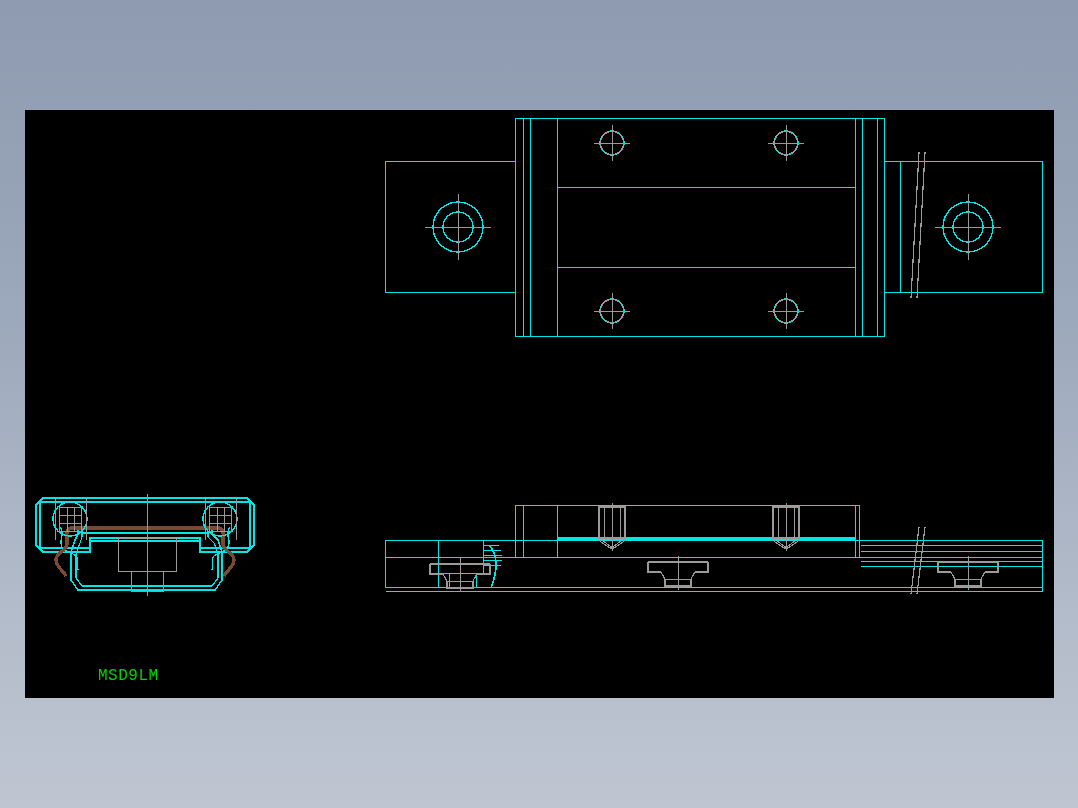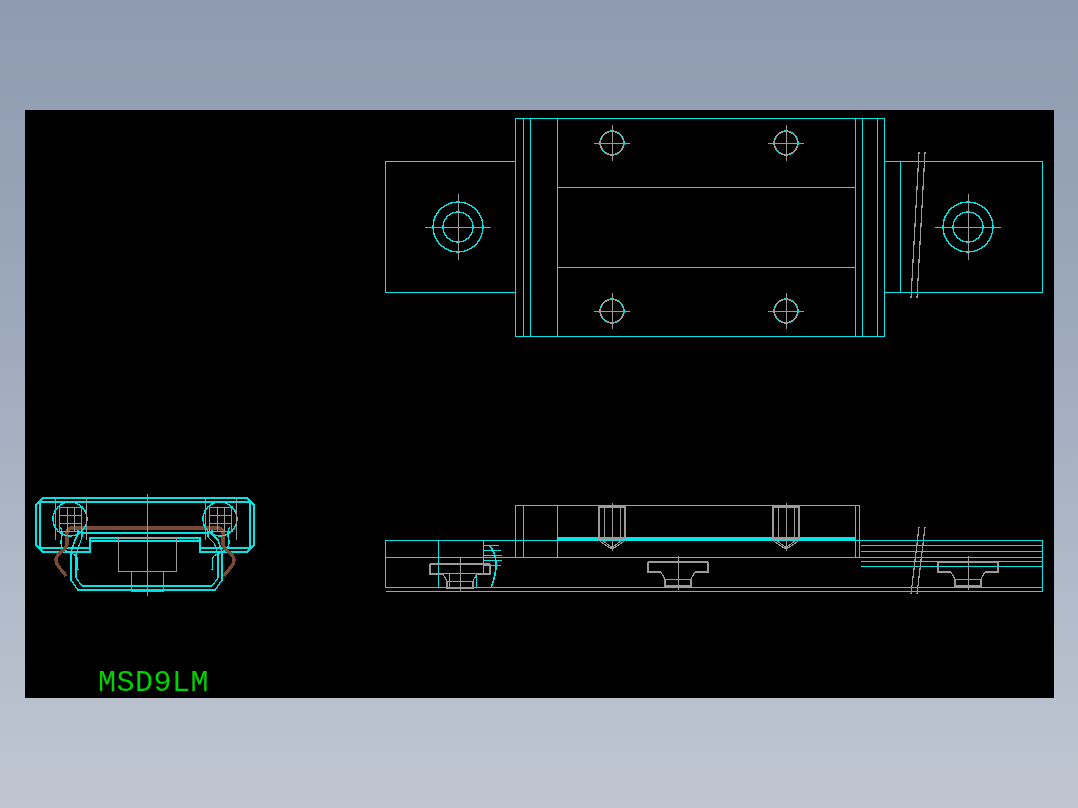--- a/index.html
+++ b/index.html
@@ -31,21 +31,21 @@
     left: 0;
     top: 0;
     display: block;
   }
   #part-label {
     position: absolute;
     left: 98px;
     top: 668px;
     color: #00d400;
     font-family: "Liberation Mono", "DejaVu Sans Mono", monospace;
-    font-size: 30px;
+    font-size: 16px;
     letter-spacing: 0.5px;
     line-height: 1;
     white-space: nowrap;
     user-select: none;
   }
 </style>
 </head>
 <body>
 
 <div id="app">

